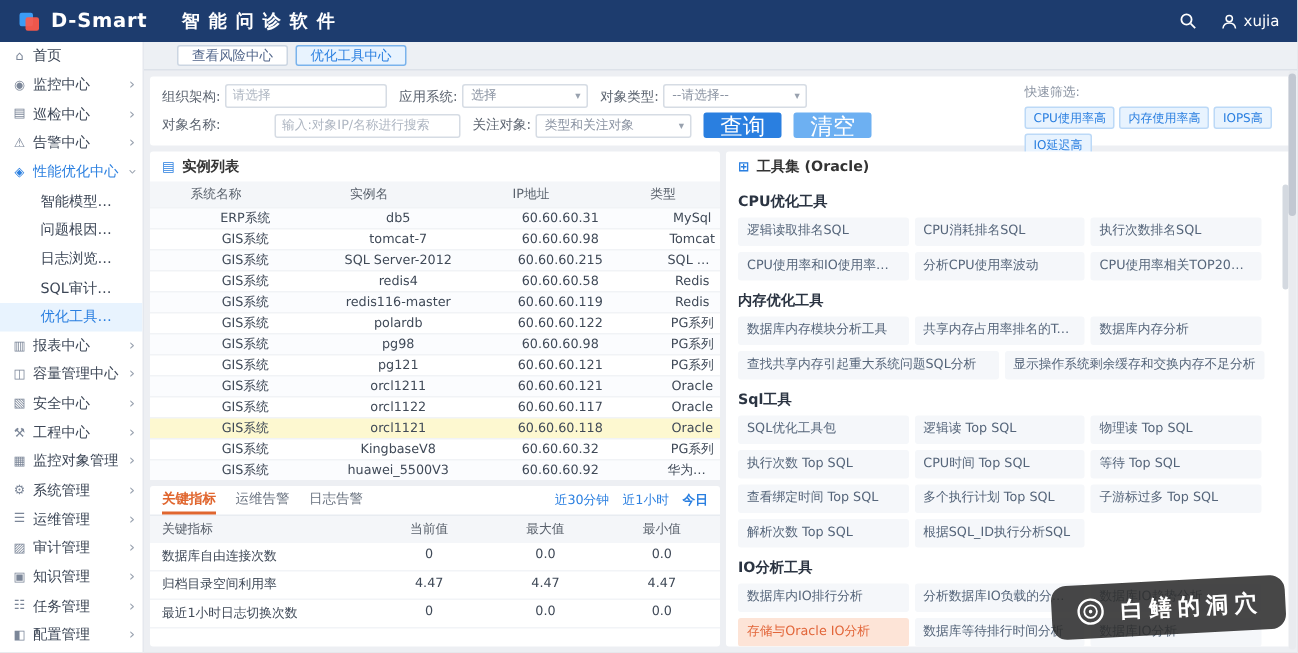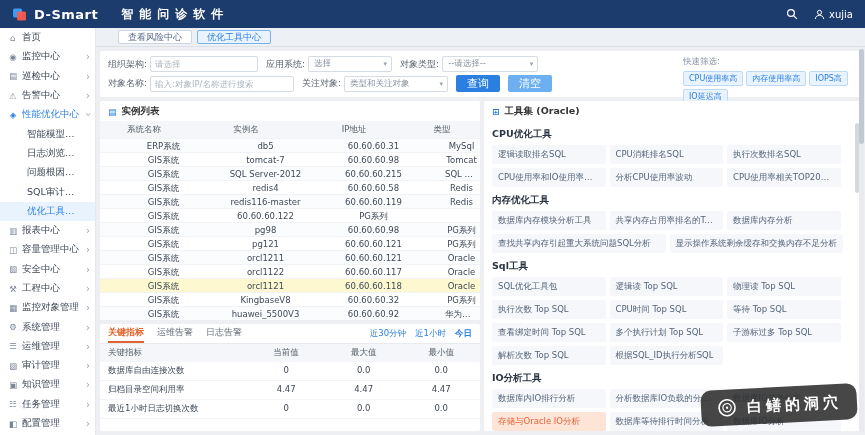--- a/index.html
+++ b/index.html
@@ -38,21 +38,21 @@
   
   .filter-panel { flex-shrink:0; height:46px; background:#fff; border-radius:2px; padding:5px 8px; display:flex; justify-content:space-between; }
   .f-left { display:flex; flex-direction:column; justify-content:space-between; }
   .f-row { display:flex; align-items:center; gap:8px; }
   .f-group { display:flex; align-items:center; gap:3px; }
   .f-label { font-size:9px; color:#5c6470; white-space:nowrap; }
   .f-input { height:16px; border:1px solid #d6dce4; border-radius:2px; font-size:8.5px; padding:0 4px; color:#333; font-family:inherit; outline:none; }
   .f-input::placeholder { color:#aeb6c2; }
   .f-select { height:16px; border:1px solid #d6dce4; border-radius:2px; font-size:8.5px; padding:0 4px 0 5px; color:#8a93a2; display:flex; align-items:center; justify-content:space-between; background:#fff; cursor:pointer; }
   .caret { font-size:7px; color:#98a1ae; margin-left:4px; }
-  .btn { height:17px; border:none; border-radius:2px; font-size:11px; padding:0 11px; cursor:pointer; font-family:inherit; }
+  .btn { height:17px; border:none; border-radius:2px; font-size:15px; padding:0 11px; cursor:pointer; font-family:inherit; }
   .btn.primary { background:#2a7fe0; color:#fff; }
   .btn.secondary { background:#6db0f2; color:#fff; }
   .quick { width:170px; flex-shrink:0; }
   .quick-label { font-size:8.5px; color:#8a93a2; margin-bottom:3px; }
   .quick-items { display:flex; flex-wrap:wrap; gap:3px; }
   .badge { font-size:8px; color:#2a7fe0; background:#e8f3fe; border:1px solid #bcd9f7; border-radius:2px; padding:1px 5px; cursor:pointer; white-space:nowrap; }
   
   .columns { flex:1; min-height:0; display:flex; gap:4px; }
   .left-col { width:380px; flex-shrink:0; display:flex; flex-direction:column; gap:4px; min-height:0; }
   .panel { background:#fff; border-radius:2px; }
@@ -160,26 +160,26 @@
           <span class="si-label">性能优化中心</span>
           <span class="si-arrow">›</span>
         </div>
         <div class="side-item sub leaf">
 
           <span class="si-label">智能模型诊断</span>
           <span class="si-arrow">›</span>
         </div>
         <div class="side-item sub leaf">
 
+          <span class="si-label">问题根因诊断</span>
+          <span class="si-arrow">›</span>
+        </div>
+        <div class="side-item sub leaf">
+
           <span class="si-label">日志浏览分析</span>
-          <span class="si-arrow">›</span>
-        </div>
-        <div class="side-item sub leaf">
-
-          <span class="si-label">问题根因诊断</span>
           <span class="si-arrow">›</span>
         </div>
         <div class="side-item sub leaf">
 
           <span class="si-label">SQL审计报告</span>
           <span class="si-arrow">›</span>
         </div>
         <div class="side-item sub leaf active">
 
           <span class="si-label">优化工具中心</span>
@@ -272,21 +272,21 @@
                 <span class="f-label">对象类型:</span>
                 <div class="f-select" style="width:96px;">
                   <span>--请选择--</span>
                   <span class="caret">▾</span>
                 </div>
               </div>
             </div>
             <div class="f-row">
               <div class="f-group">
                 <span class="f-label">对象名称:</span>
-                <input class="f-input" style="width: 144px;" placeholder="输入:对象IP/名称进行搜索">
+                <input class="f-input" style="width: 124px; margin-left: 33px;" placeholder="输入:对象IP/名称进行搜索">
               </div>
               <div class="f-group">
                 <span class="f-label">关注对象:</span>
                 <div class="f-select" style="width:104px;">
                   <span>类型和关注对象</span>
                   <span class="caret">▾</span>
                 </div>
               </div>
               <button class="btn primary">查询</button>
               <button class="btn secondary">清空</button>
@@ -343,20 +343,21 @@
                     <div class="itd">Redis</div>
                   </div>
                   <div class="itr">
                     <div class="itd">GIS系统</div>
                     <div class="itd">redis116-master</div>
                     <div class="itd">60.60.60.119</div>
                     <div class="itd">Redis</div>
                   </div>
                   <div class="itr">
                     <div class="itd">GIS系统</div>
+                    <div class="itd">polardb</div>
                     <div class="itd">60.60.60.122</div>
                     <div class="itd">PG系列</div>
                   </div>
                   <div class="itr">
                     <div class="itd">GIS系统</div>
                     <div class="itd">pg98</div>
                     <div class="itd">60.60.60.98</div>
                     <div class="itd">PG系列</div>
                   </div>
                   <div class="itr">

